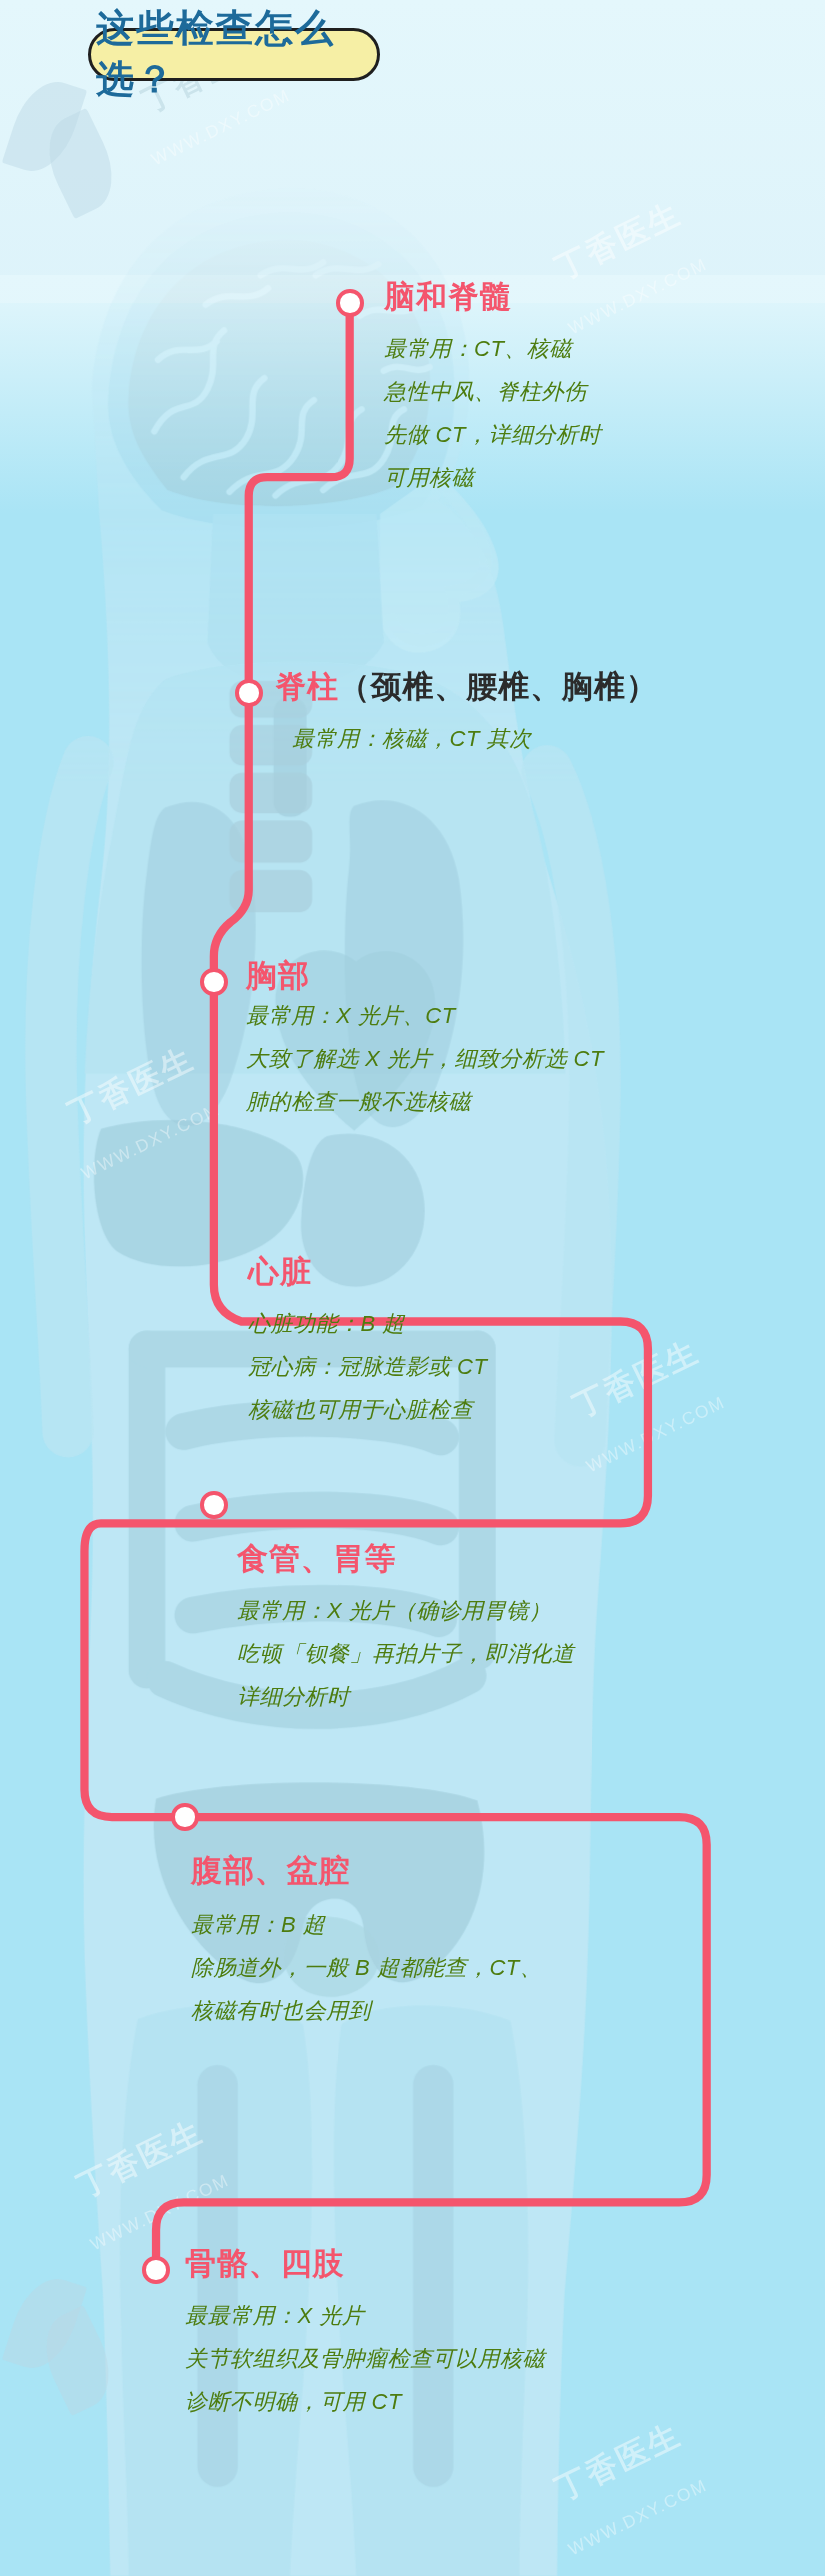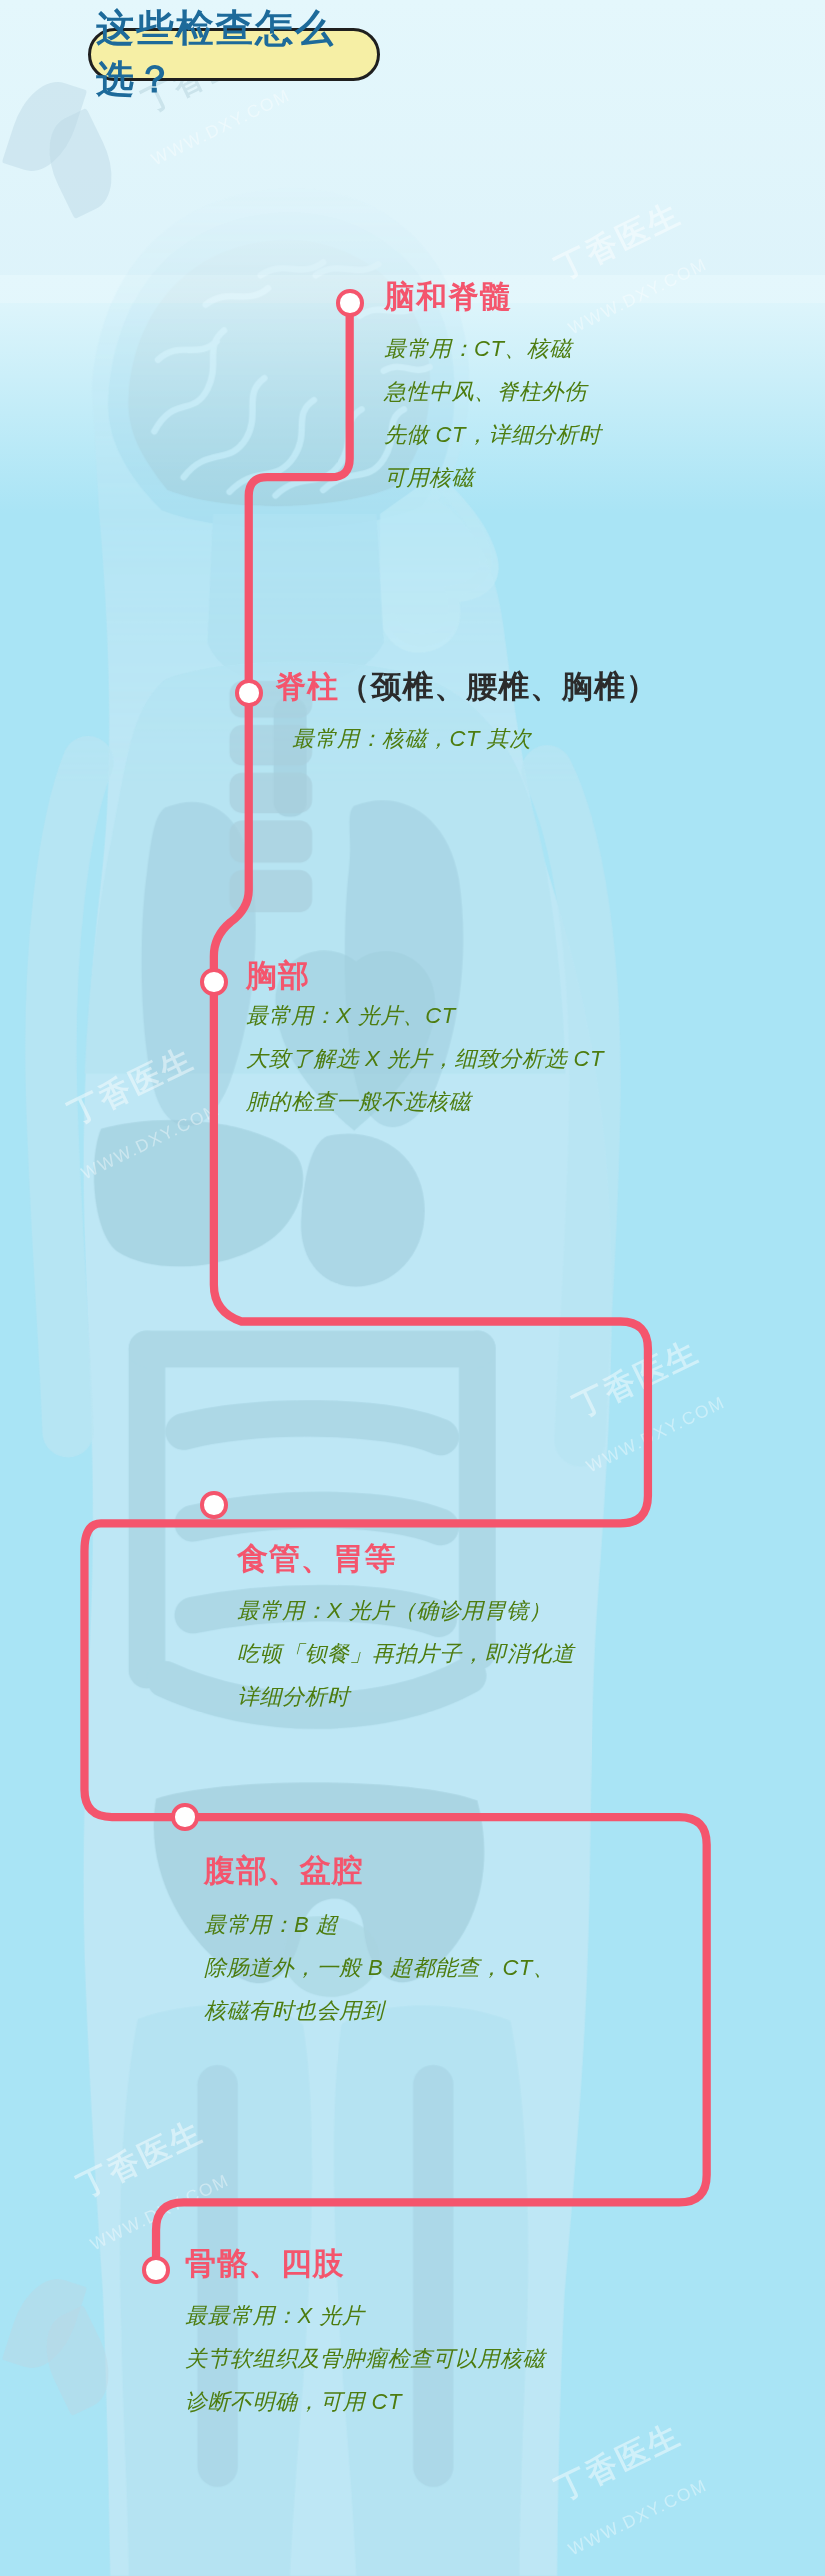--- a/index.html
+++ b/index.html
@@ -315,33 +315,41 @@
   <div class="dot" style="left:200px;top:968px;"></div>
   <div class="sec" style="left:246px;top:957px;">
     <div class="sec-head">
       <span>胸部</span><span class="paren"></span>
     </div>
     <div class="sec-line" style="margin-top:1px;">最常用：X 光片、CT</div>
     <div class="sec-line">大致了解选 X 光片，细致分析选 CT</div>
     <div class="sec-line">肺的检查一般不选核磁</div>
   </div>
 
+  <div class="sec" style="left:248px;top:1253px;">
+    <div class="sec-head">
+      <span>心脏</span><span class="paren"></span>
+    </div>
+    <div class="sec-line" style="margin-top:13px;">心脏功能：B 超</div>
+    <div class="sec-line">冠心病：冠脉造影或 CT</div>
+    <div class="sec-line">核磁也可用于心脏检查</div>
+  </div>
   <div class="dot" style="left:200px;top:1491px;"></div>
 
   <div class="sec" style="left:237px;top:1540px;">
     <div class="sec-head">
       <span>食管、胃等</span><span class="paren"></span>
     </div>
     <div class="sec-line" style="margin-top:13px;">最常用：X 光片（确诊用胃镜）</div>
     <div class="sec-line">吃顿「钡餐」再拍片子，即消化道</div>
     <div class="sec-line">详细分析时</div>
   </div>
   <div class="dot" style="left:171px;top:1803px;"></div>
 
-  <div class="sec" style="left:204px;top:1852px;">
+  <div class="sec" style="left:191px;top:1852px;">
     <div class="sec-head">
       <span>腹部、盆腔</span><span class="paren"></span>
     </div>
     <div class="sec-line" style="margin-top:15px;">最常用：B 超</div>
     <div class="sec-line">除肠道外，一般 B 超都能查，CT、</div>
     <div class="sec-line">核磁有时也会用到</div>
   </div>
 
   <div class="dot" style="left:142px;top:2256px;"></div>
   <div class="sec" style="left:185px;top:2245px;">

